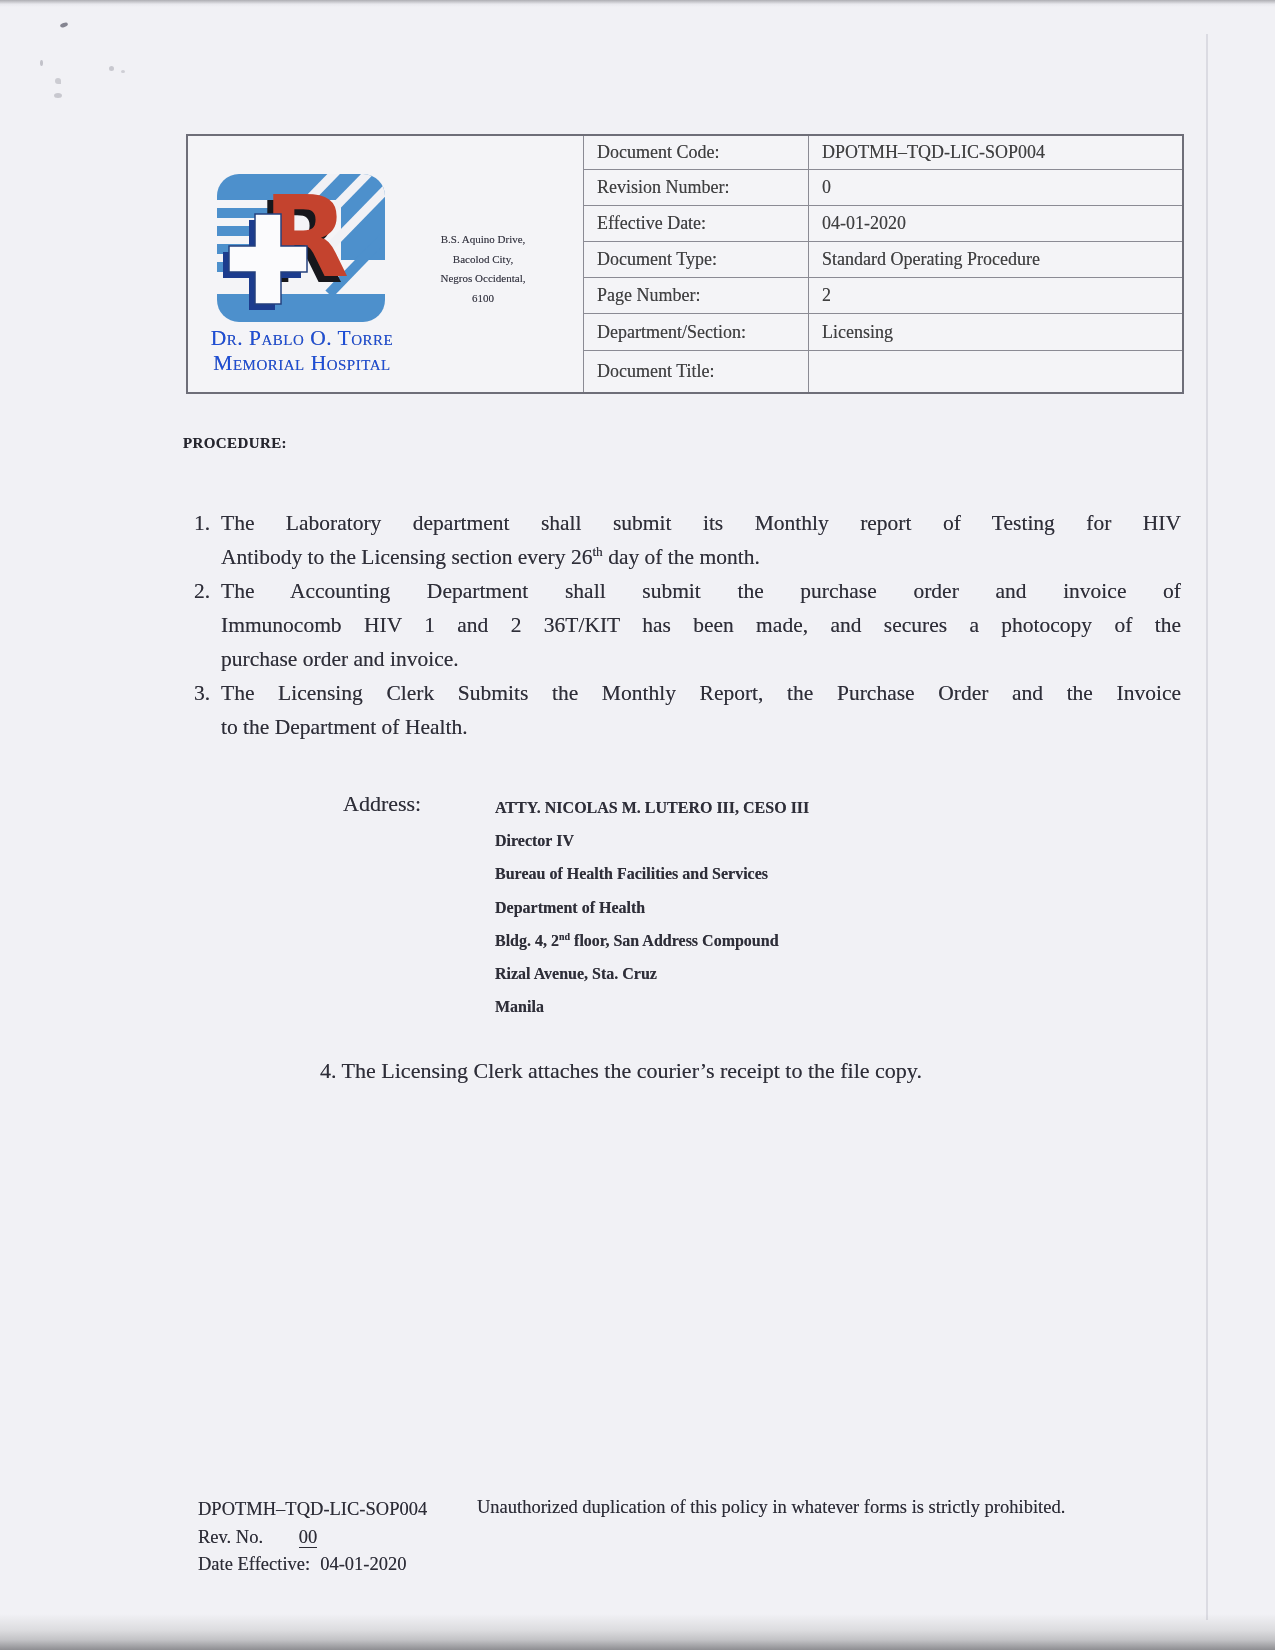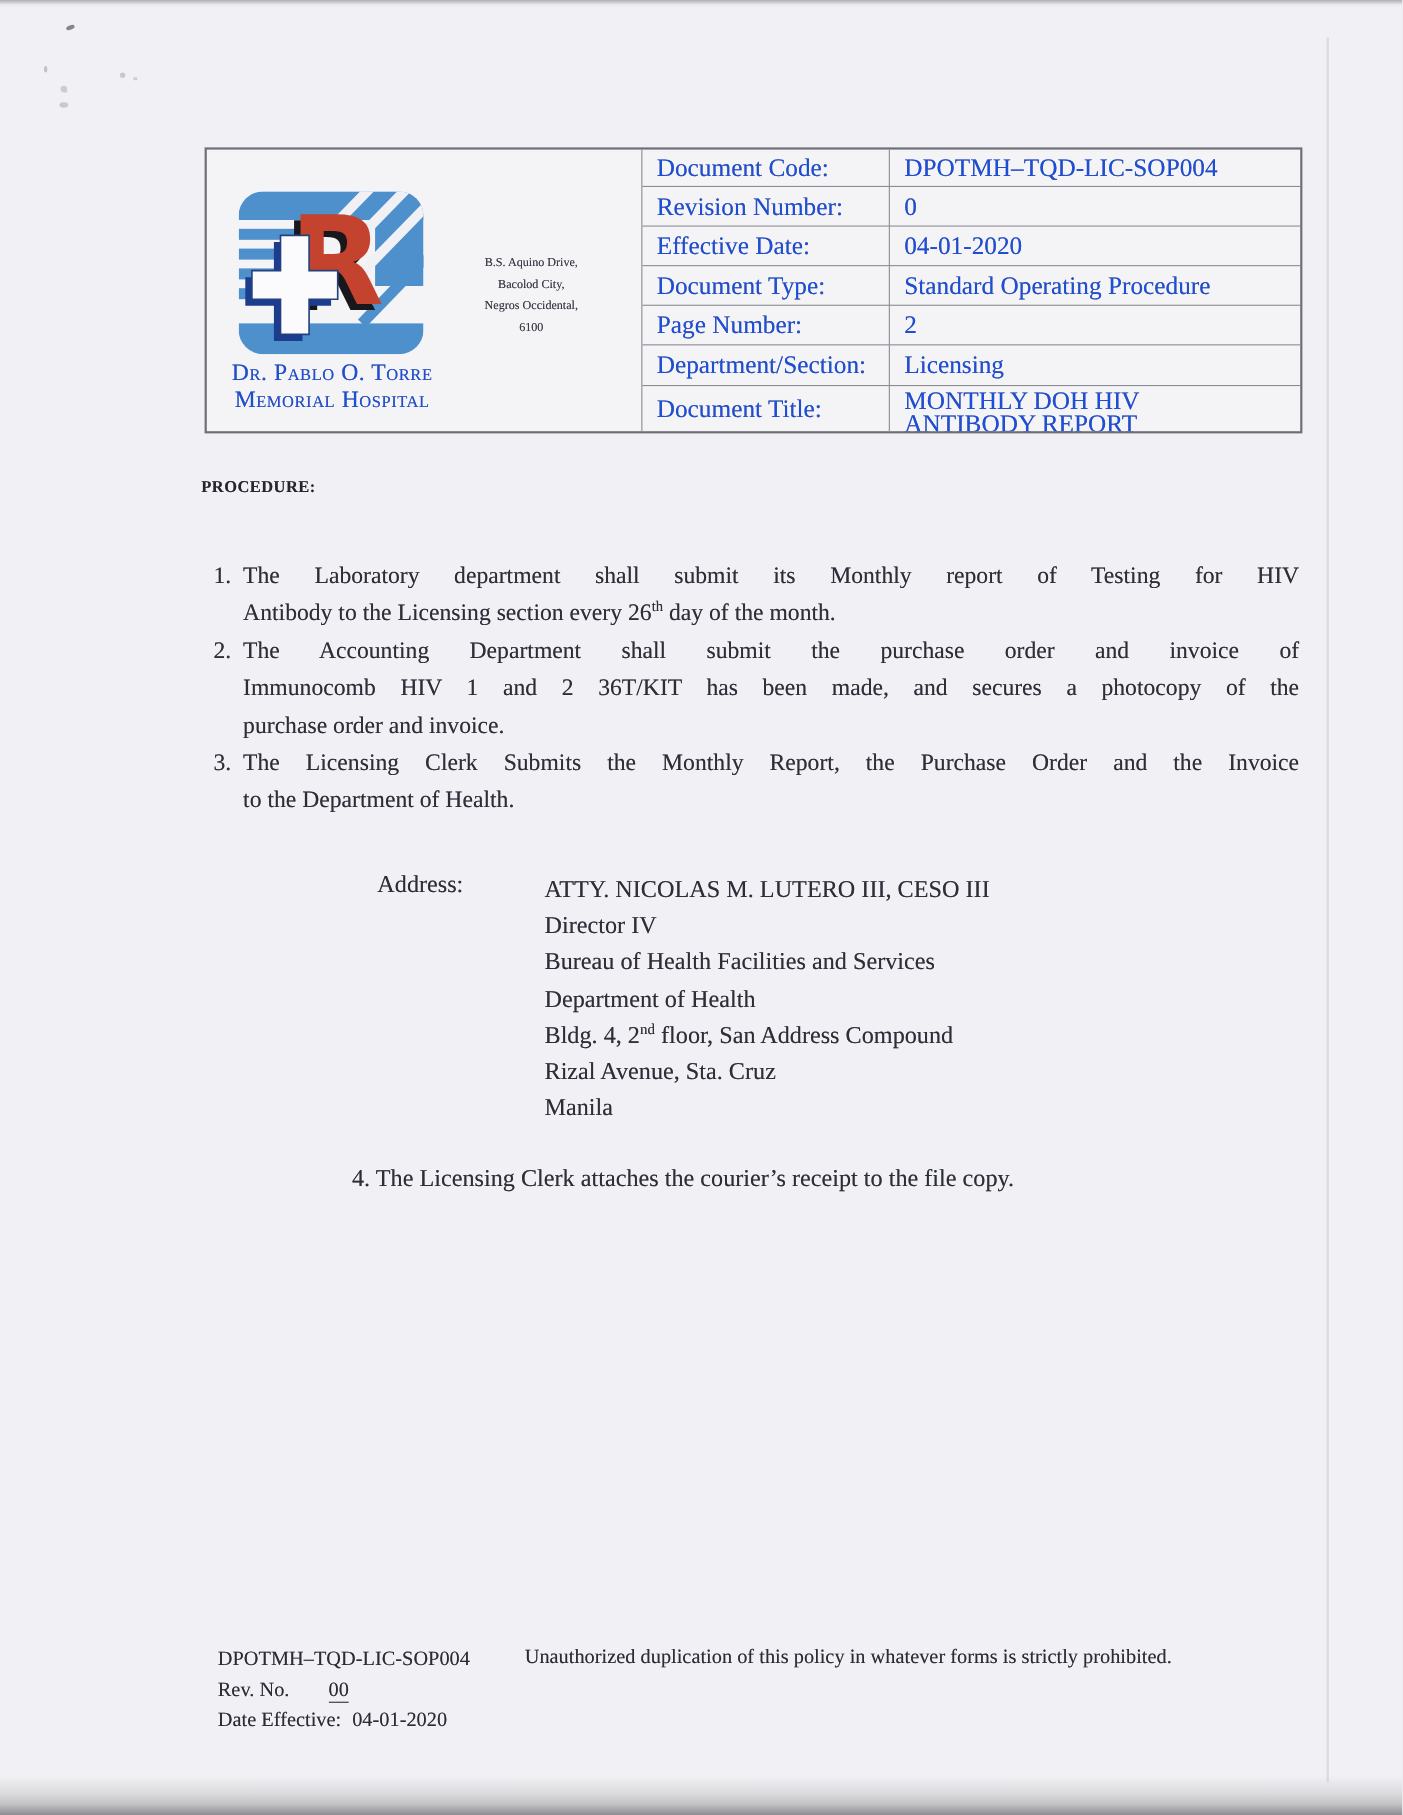--- a/index.html
+++ b/index.html
@@ -27,21 +27,21 @@
   .doc-table {
     position:absolute; left:186px; top:134px;
     display:grid;
     grid-template-columns:396px 225px 373px;
     grid-template-rows:34px 36px 36px 36px 36px 37px 41px;
     border:2px solid #6e6e78;
     background:rgba(255,255,255,0.25);
   }
   .logo-cell { grid-column:1; grid-row:1 / 8; border-right:1px solid #8b8b94; position:relative; }
   .t-label, .t-value {
-    display:flex; align-items:center; font-size:23px; color:#1d4ed8;
+    display:flex; align-items:center; font-size:18px; color:#404040;
     padding-left:13px; overflow:hidden;
   }
   .t-label { grid-column:2; border-right:1px solid #8b8b94; border-bottom:1px solid #8b8b94; }
   .t-value { grid-column:3; border-bottom:1px solid #8b8b94; }
   .r1{grid-row:1}.r2{grid-row:2}.r3{grid-row:3}.r4{grid-row:4}.r5{grid-row:5}.r6{grid-row:6}
   .r7{grid-row:7; border-bottom:none;}
   .t-value.r7 { align-items:flex-start; padding-top:3px; line-height:21px; }
   .t-value.r7 span { max-width:300px; display:block; }
 
   .logo-svg { position:absolute; left:26px; top:36px; width:174px; height:152px; }
@@ -62,21 +62,21 @@
     font-size:15px; font-weight:bold; letter-spacing:0.4px; color:#26262e;
   }
   .proc-list { position:absolute; left:194px; top:506px; width:987px; font-size:21.5px; line-height:34px; }
   .proc-item { position:relative; padding-left:27px; }
   .proc-num { position:absolute; left:0; top:0; }
   .jline { text-align:justify; text-align-last:justify; }
   .lline { text-align:left; }
   .sup { font-size:0.62em; vertical-align:super; line-height:0; }
 
   .address-label { position:absolute; left:343px; top:791px; font-size:22px; }
-  .address-lines { position:absolute; left:495px; top:791px; font-size:22px; line-height:33.2px; }
+  .address-lines { position:absolute; left:495px; top:791px; font-size:16px; line-height:33.2px;font-weight:bold; }
 
   .proc-item4 { position:absolute; left:320px; top:1058px; font-size:22px; }
 
   
   .footer-left { position:absolute; left:198px; top:1496px; font-size:18.5px; line-height:27.5px; color:#2c2c36; }
   .rev-underline { border-bottom:1.5px solid #2c2c36; padding-bottom:0.5px;margin-left:31px; }
   .date-gap { display:inline-block; width:10px; }
   .footer-notice { position:absolute; left:477px; top:1497px; font-size:18.5px; color:#2c2c36; }
 </style>
 </head>
@@ -147,23 +147,20 @@
     <div class="t-label r4 soft">Document Type:</div>
     <div class="t-value r4 soft">Standard Operating Procedure</div>
 
     <div class="t-label r5 soft">Page Number:</div>
     <div class="t-value r5 soft">2</div>
 
     <div class="t-label r6 soft">Department/Section:</div>
     <div class="t-value r6 soft">Licensing</div>
 
     <div class="t-label r7 soft">Document Title:</div>
-    <div class="t-value r7 soft">
-      <span>MONTHLY DOH HIV ANTIBODY REPORT</span>
-    </div>
   </div>
 
   <div class="procedure-heading soft">PROCEDURE:</div>
 
   <div class="proc-list soft">
 
     <div class="proc-item">
       <span class="proc-num">1.</span>
       <div class="jline">The Laboratory department shall submit its Monthly report of Testing for HIV</div>
       <div class="lline"><span>Antibody to the Licensing section every 26</span><span class="sup">th</span><span> day of the month.</span></div>

